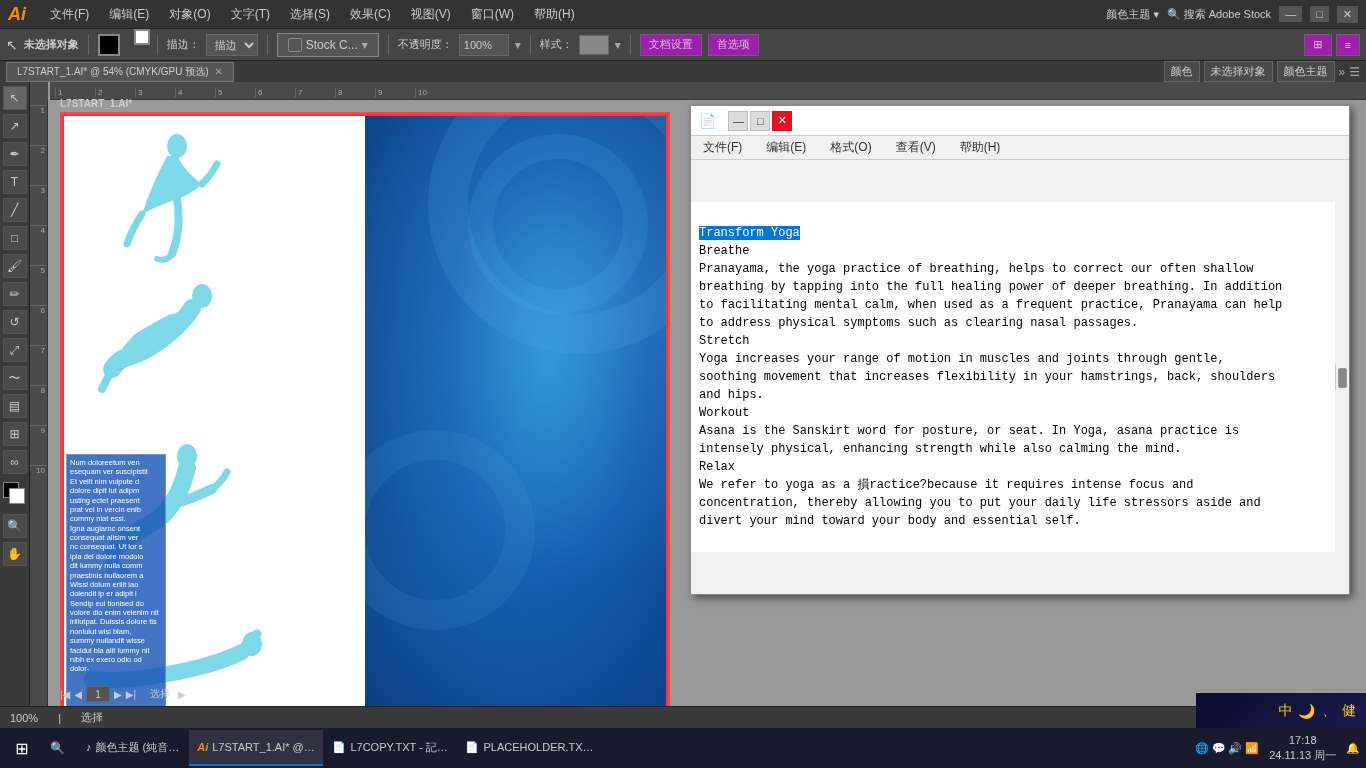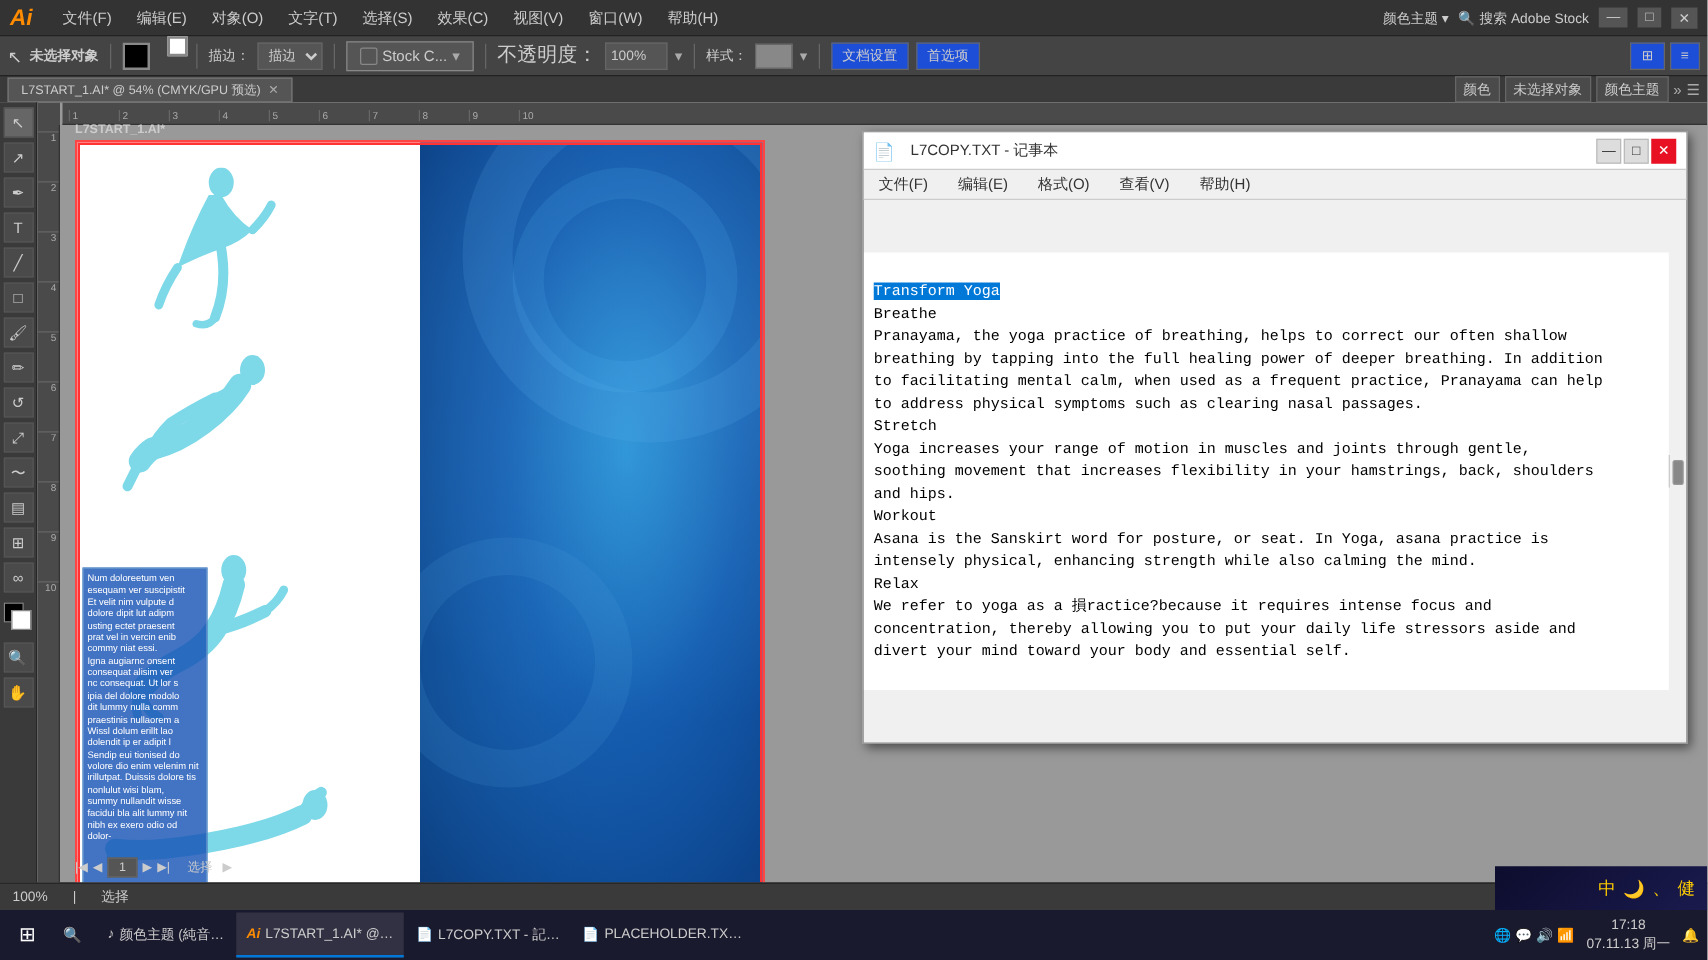--- a/index.html
+++ b/index.html
@@ -18,21 +18,21 @@
     
     .toolbar {
       width: 100%; height: 32px; background: #444444; display: flex; align-items: center;
       padding: 0 6px; gap: 6px; border-top: 1px solid #222;
     }
     .toolbar-select {
       background: #555; border: 1px solid #666; color: #ccc; font-size: 11px;
       padding: 2px 4px; height: 22px;
     }
     .toolbar-btn {
-      background: #1d4ed8; border: 1px solid #666; color: #ccc; font-size: 11px;
+      background: #a21caf; border: 1px solid #666; color: #ccc; font-size: 11px;
       padding: 2px 8px; height: 22px; cursor: pointer;
     }
     .touch-btn {
       background: #555; border: 1px solid #888; color: #ccc; font-size: 12px;
       padding: 2px 10px; height: 24px; display: flex; align-items: center; gap: 4px;
     }
     .toolbar-sep { width: 1px; height: 20px; background: #666; margin: 0 3px; }
 
     
     .left-panel {
@@ -164,21 +164,21 @@
     <select class="toolbar-select">
       <option>描边</option>
     </select>
     <div class="toolbar-sep"></div>
     <div class="touch-btn">
       <span style="width:14px; height:14px; background:#555; border:1px solid #888; border-radius:2px; display:inline-block;"></span>
       <span>Stock C...</span>
       <span style="color:#aaa;">▾</span>
     </div>
     <div class="toolbar-sep"></div>
-    <span style="color:#ccc; font-size:16px;text-align:center;">不透明度：</span>
+    <span style="color:#ccc; font-size:11px;text-align:center;">不透明度：</span>
     <input type="text" class="toolbar-select" value="100%" style="width: 50px;">
     <span style="color:#aaa; cursor:pointer;">▾</span>
     <div class="toolbar-sep"></div>
     <span style="color:#ccc; font-size:11px;">样式：</span>
     <div style="width:30px; height:20px; background:#888; border:1px solid #666; display:inline-block;"></div>
     <span style="color:#aaa; cursor:pointer;">▾</span>
     <div class="toolbar-sep"></div>
     <button class="toolbar-btn">文档设置</button>
     <button class="toolbar-btn">首选项</button>
     <div style="margin-left:auto; display:flex; gap:4px; align-items:center;">
@@ -260,21 +260,21 @@
           <div class="vtick">8</div>
           <div class="vtick">9</div>
           <div class="vtick">10</div>
         </div>
       </div>
 
       <div style="position:absolute; top:30px; left:30px;">
 
         <div style="position:absolute; top:-14px; left:0; color:#ccc; font-size:10px;font-weight:bold;">L7START_1.AI*</div>
 
-        <div style="width:552px; height:620px; background:white; display:flex; border:2px solid #ff4444; position:relative;">
+        <div style="width:610px; height:620px; background:white; display:flex; border:2px solid #ff4444; position:relative;">
 
           <div style="width:50%; height:100%; background:white; position:relative; overflow:hidden;">
 
             <svg style="position:absolute; top:20px; left:50px;" width="110" height="130" viewBox="0 0 110 130">
               <ellipse cx="65" cy="12" rx="10" ry="12" fill="#7dd8e8"></ellipse>
               <path d="M55 22 Q40 50 30 80 Q50 70 65 65 Q80 60 90 50 Q75 40 65 22Z" fill="#7dd8e8"></path>
               <path d="M65 65 Q70 95 60 120" stroke="#7dd8e8" stroke-width="8" fill="none" stroke-linecap="round"></path>
               <path d="M60 120 Q55 128 45 125" stroke="#7dd8e8" stroke-width="6" fill="none" stroke-linecap="round"></path>
               <path d="M30 80 Q20 95 15 110" stroke="#7dd8e8" stroke-width="7" fill="none" stroke-linecap="round"></path>
               <path d="M90 50 Q100 40 105 30" stroke="#7dd8e8" stroke-width="7" fill="none" stroke-linecap="round"></path>
@@ -358,21 +358,20 @@
     <span>选择</span>
     <div style="margin-left:auto; display:flex; align-items:center; gap:8px;">
       <span style="cursor:pointer;">◀</span>
       <span style="cursor:pointer;">▶</span>
     </div>
   </div>
 
   <div class="notepad-window" style="top:105px; left:690px;">
     <div class="notepad-titlebar">
       <span class="notepad-icon">📄</span>
-      <span class="notepad-title">L7COPY.TXT - 记事本</span>
       <div class="notepad-controls">
         <div class="notepad-btn">—</div>
         <div class="notepad-btn">□</div>
         <div class="notepad-btn" style="background:#e81123; color:white; border:none;">✕</div>
       </div>
     </div>
     <div class="notepad-menubar">
       <span class="notepad-menu-item">文件(F)</span>
       <span class="notepad-menu-item">编辑(E)</span>
       <span class="notepad-menu-item">格式(O)</span>
@@ -432,19 +431,19 @@
       <span>L7COPY.TXT - 記…</span>
     </div>
     <div class="taskbar-icon">
       <span>📄</span>
       <span>PLACEHOLDER.TX…</span>
     </div>
     <div style="margin-left:auto; display:flex; align-items:center; gap:10px; color:#ccc; font-size:11px;">
       <span style="cursor:pointer;">🌐 💬 🔊 📶</span>
       <div style="text-align:center; line-height:1.4;">
         <div>17:18</div>
-        <div>07.11.13 周一</div>
+        <div>24.11.13 周一</div>
       </div>
       <span style="cursor:pointer;">🔔</span>
     </div>
   </div>
 
 </div>
 
 </body></html>

